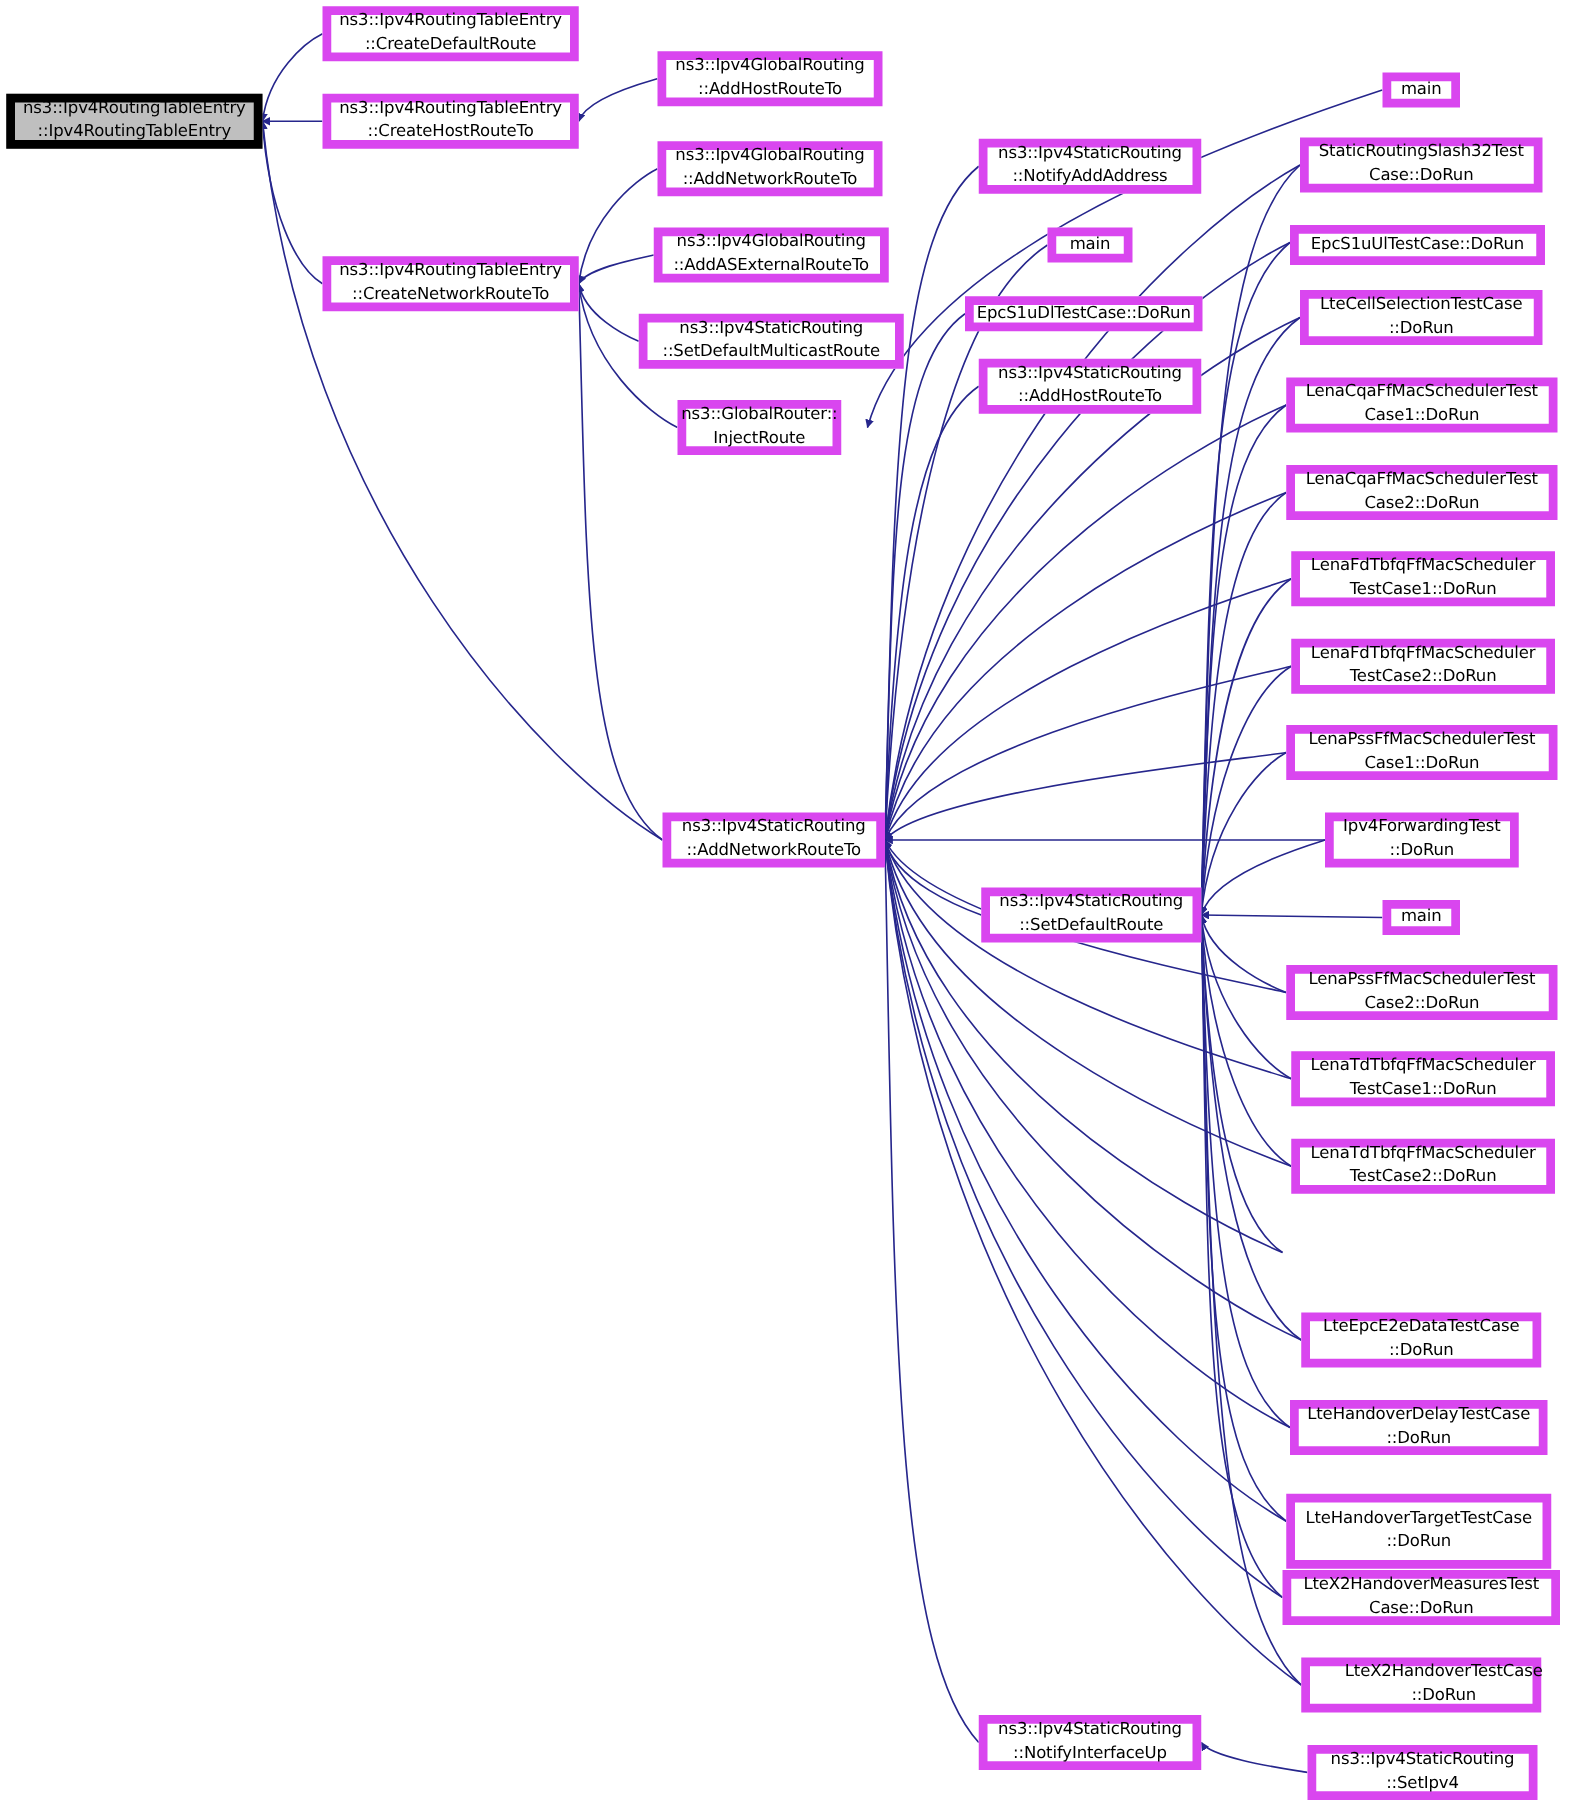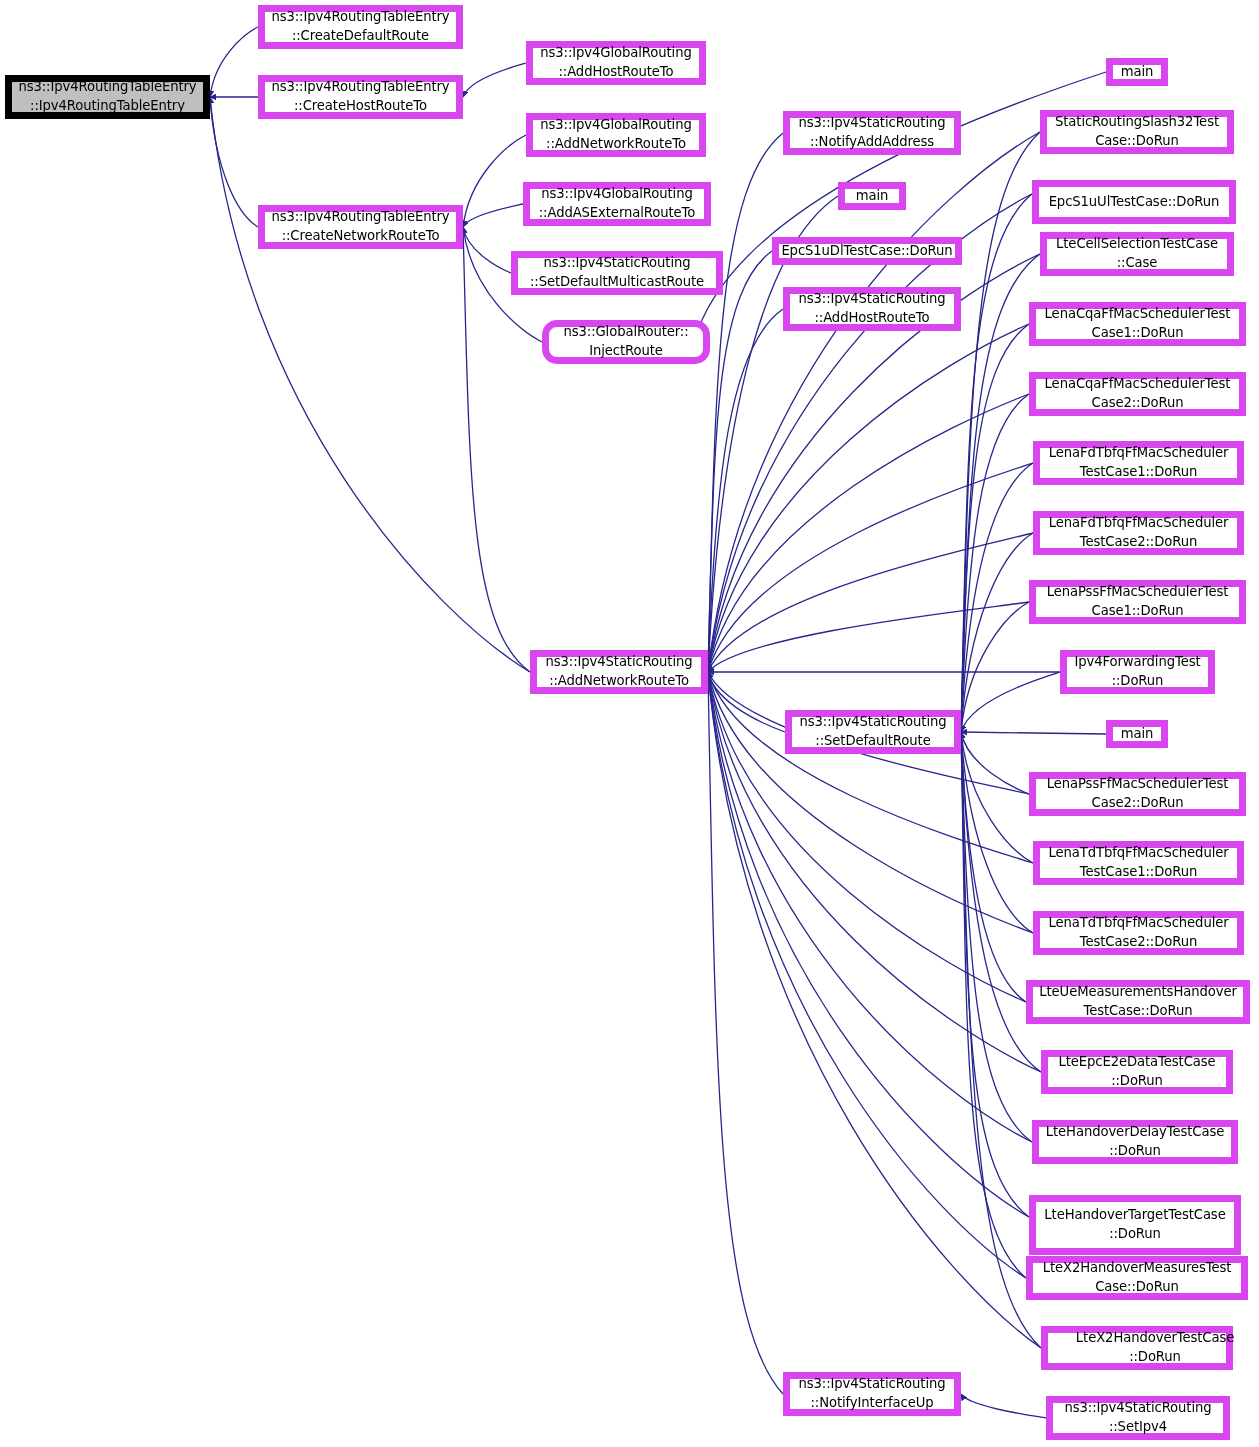--- a/index.html
+++ b/index.html
@@ -119,61 +119,59 @@
     <div class="node" style="left: 258px; top: 205px; width: 205px; height: 44px;">ns3::Ipv4RoutingTableEntry
 ::CreateNetworkRouteTo</div>
     <div class="node" style="left: 526px; top: 41px; width: 180px; height: 44px;">ns3::Ipv4GlobalRouting
 ::AddHostRouteTo</div>
     <div class="node" style="left: 526px; top: 113px; width: 180px; height: 44px;">ns3::Ipv4GlobalRouting
 ::AddNetworkRouteTo</div>
     <div class="node" style="left: 523px; top: 182px; width: 188px; height: 44px;">ns3::Ipv4GlobalRouting
 ::AddASExternalRouteTo</div>
     <div class="node" style="left: 511px; top: 251px; width: 212px; height: 44px;">ns3::Ipv4StaticRouting
 ::SetDefaultMulticastRoute</div>
-    <div class="node" style="left: 542px; top: 320px; width: 168px; height: 44px; border-radius: 15px;">ns3::GlobalRouter::
+    <div class="node" style="left: 542px; top: 320px; width: 131px; height: 44px;">ns3::GlobalRouter::
 InjectRoute</div>
     <div class="node" style="left: 783px; top: 111px; width: 178px; height: 44px;">ns3::Ipv4StaticRouting
 ::NotifyAddAddress</div>
     <div class="node" style="left: 838px; top: 182px; width: 68px; height: 28px;">main</div>
     <div class="node" style="left: 772px; top: 237px; width: 190px; height: 28px;">EpcS1uDlTestCase::DoRun</div>
     <div class="node" style="left: 783px; top: 287px; width: 178px; height: 44px;">ns3::Ipv4StaticRouting
 ::AddHostRouteTo</div>
     <div class="node" style="left: 530px; top: 650px; width: 178px; height: 44px;">ns3::Ipv4StaticRouting
 ::AddNetworkRouteTo</div>
     <div class="node" style="left: 785px; top: 710px; width: 176px; height: 44px;">ns3::Ipv4StaticRouting
 ::SetDefaultRoute</div>
     <div class="node" style="left: 783px; top: 1372px; width: 178px; height: 44px;">ns3::Ipv4StaticRouting
 ::NotifyInterfaceUp</div>
     <div class="node" style="left: 1106px; top: 58px; width: 62px; height: 28px;">main</div>
     <div class="node" style="left: 1040px; top: 110px; width: 194px; height: 44px;">StaticRoutingSlash32Test
 Case::DoRun</div>
-    <div class="node" style="left: 1032px; top: 180px; width: 204px; height: 44px;">EpcS1uUlTestCase::DoRun</div>
+    <div class="node" style="left: 1032px; top: 180px; width: 204px; height: 32px;">EpcS1uUlTestCase::DoRun</div>
     <div class="node" style="left: 1040px; top: 232px; width: 194px; height: 44px;">LteCellSelectionTestCase
-::Case</div>
+::DoRun</div>
     <div class="node" style="left: 1029px; top: 302px; width: 217px; height: 44px;">LenaCqaFfMacSchedulerTest
 Case1::DoRun</div>
     <div class="node" style="left: 1029px; top: 372px; width: 217px; height: 44px;">LenaCqaFfMacSchedulerTest
 Case2::DoRun</div>
     <div class="node" style="left: 1033px; top: 441px; width: 211px; height: 44px;">LenaFdTbfqFfMacScheduler
 TestCase1::DoRun</div>
     <div class="node" style="left: 1033px; top: 511px; width: 211px; height: 44px;">LenaFdTbfqFfMacScheduler
 TestCase2::DoRun</div>
     <div class="node" style="left: 1029px; top: 580px; width: 217px; height: 44px;">LenaPssFfMacSchedulerTest
 Case1::DoRun</div>
     <div class="node" style="left: 1060px; top: 650px; width: 155px; height: 44px;">Ipv4ForwardingTest
 ::DoRun</div>
     <div class="node" style="left: 1106px; top: 720px; width: 62px; height: 28px;">main</div>
     <div class="node" style="left: 1029px; top: 772px; width: 217px; height: 44px;">LenaPssFfMacSchedulerTest
 Case2::DoRun</div>
     <div class="node" style="left: 1033px; top: 841px; width: 211px; height: 44px;">LenaTdTbfqFfMacScheduler
 TestCase1::DoRun</div>
     <div class="node" style="left: 1033px; top: 911px; width: 211px; height: 44px;">LenaTdTbfqFfMacScheduler
 TestCase2::DoRun</div>
-    <div class="node" style="left: 1026px; top: 980px; width: 224px; height: 44px;">LteUeMeasurementsHandover
-TestCase::DoRun</div>
     <div class="node" style="left: 1041px; top: 1050px; width: 192px; height: 44px;">LteEpcE2eDataTestCase
 ::DoRun</div>
     <div class="node" style="left: 1032px; top: 1120px; width: 206px; height: 44px;">LteHandoverDelayTestCase
 ::DoRun</div>
     <div class="node" style="left: 1029px; top: 1195px; width: 212px; height: 60px;">LteHandoverTargetTestCase
 ::DoRun</div>
     <div class="node" style="left: 1026px; top: 1256px; width: 222px; height: 44px;">LteX2HandoverMeasuresTest
 Case::DoRun</div>
     <div class="node" style="left: 1041px; top: 1326px; width: 192px; height: 44px; padding-left: 36px;">LteX2HandoverTestCase
 ::DoRun</div>

